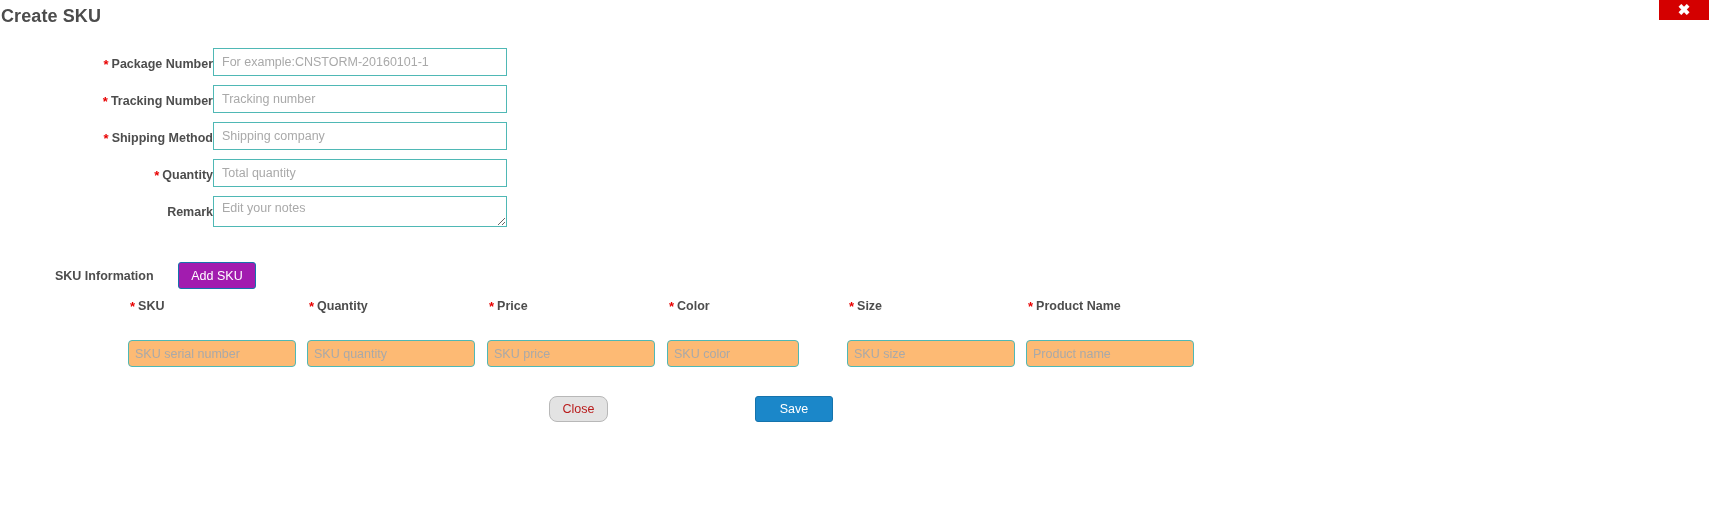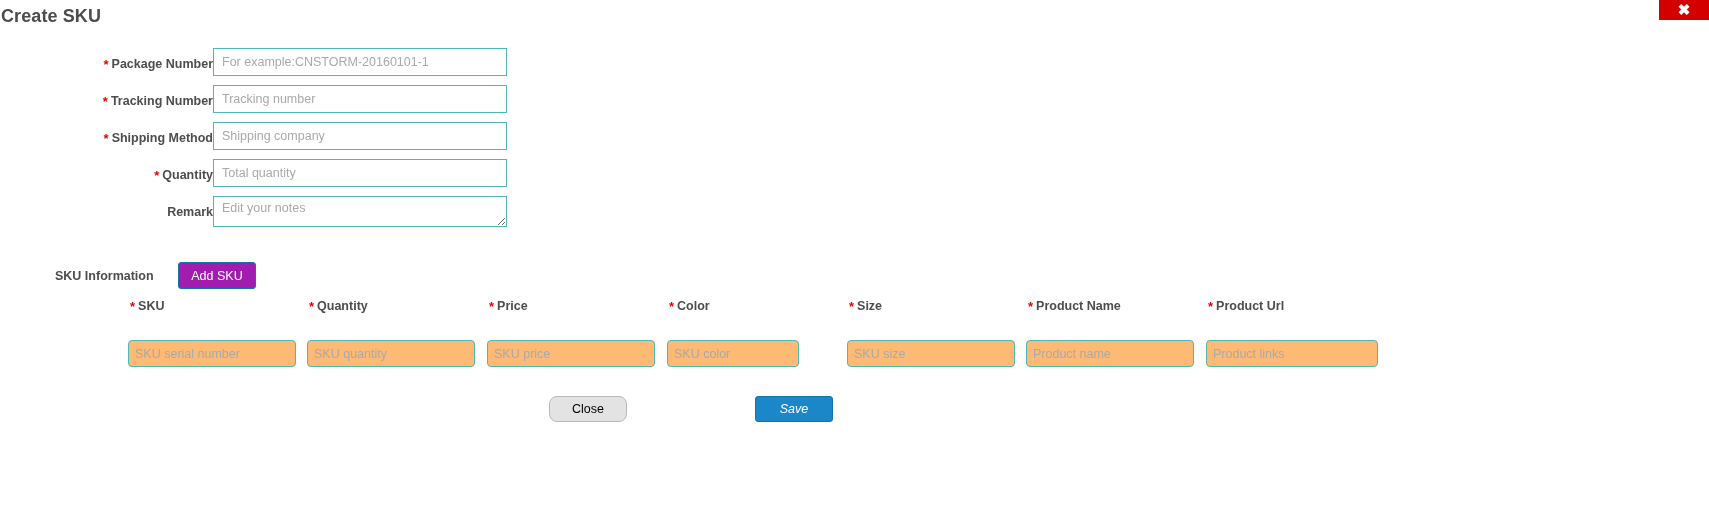--- a/index.html
+++ b/index.html
@@ -183,46 +183,45 @@
     position: absolute;
     left: 0;
     top: 396px;
     width: 1709px;
     height: 40px;
   }
   .btn-close {
     position: absolute;
     left: 549px;
     top: 0;
-    width: 78px;
+    width: 59px;
     height: 26px;
     background: #e3e3e3;
     border: 1px solid #b8b8b8;
     border-radius: 8px;
-    color: #000000;
+    color: #b91c1c;
     font-size: 12.5px;
     font-family: "Liberation Sans", sans-serif;
     cursor: pointer;
     padding: 0;
   }
   .btn-save {
     position: absolute;
     left: 755px;
     top: 0;
     width: 78px;
     height: 26px;
     background: #1b87c9;
     border: 1px solid #1573ac;
     border-radius: 3px;
     color: #ffffff;
     font-size: 12.5px;
     font-family: "Liberation Sans", sans-serif;
     cursor: pointer;
     padding: 0;
-    font-style: italic;
   }
 </style>
 </head>
 <body>
 
 <div class="window">
 
   <div class="title-bar">
     <div class="dialog-title">Create SKU</div>
     <button class="close-x">✖</button>
@@ -256,21 +255,20 @@
     <button class="add-sku-btn">Add SKU</button>
   </div>
 
   <div class="sku-table">
       <div class="sku-col" style="left: 128px;"><div class="sku-col-head"><span class="req">*</span><span>SKU</span></div><input type="text" class="sku-input" placeholder="SKU serial number" style="width: 168px;"></div>
       <div class="sku-col" style="left: 307px;"><div class="sku-col-head"><span class="req">*</span><span>Quantity</span></div><input type="text" class="sku-input" placeholder="SKU quantity" style="width: 168px;"></div>
       <div class="sku-col" style="left: 487px;"><div class="sku-col-head"><span class="req">*</span><span>Price</span></div><input type="text" class="sku-input" placeholder="SKU price" style="width: 168px;"></div>
       <div class="sku-col" style="left: 667px;"><div class="sku-col-head"><span class="req">*</span><span>Color</span></div><input type="text" class="sku-input" placeholder="SKU color" style="width: 132px;"></div>
       <div class="sku-col" style="left: 847px;"><div class="sku-col-head"><span class="req">*</span><span>Size</span></div><input type="text" class="sku-input" placeholder="SKU size" style="width: 168px;"></div>
       <div class="sku-col" style="left: 1026px;"><div class="sku-col-head"><span class="req">*</span><span>Product Name</span></div><input type="text" class="sku-input" placeholder="Product name" style="width: 168px;"></div>
-      <div class="sku-col" style="left: 1206px;"><div class="sku-col-head"><span class="req">*</span><span>Product Url</span></div><input type="text" class="sku-input" placeholder="Product links" style="width: 172px;"></div>
     </div>
 
   <div class="footer">
     <button class="btn-close">Close</button>
     <button class="btn-save">Save</button>
   </div>
 
 </div>
 
 </body></html>

